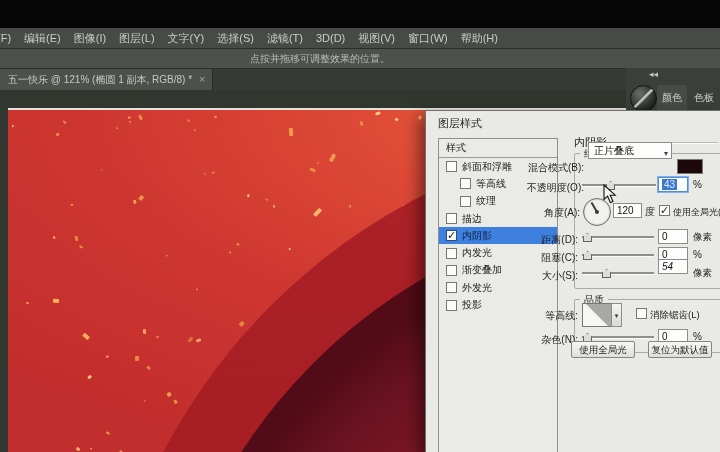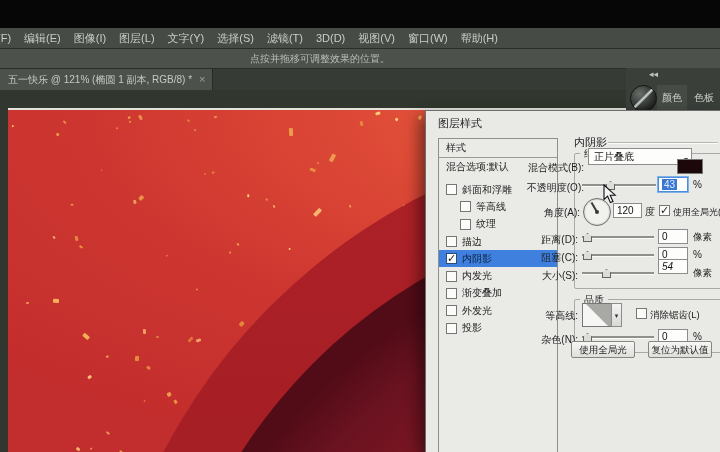--- a/index.html
+++ b/index.html
@@ -278,21 +278,20 @@
     <div class="sphere"></div>
     <span class="ptab active" style="left:31px;">颜色</span>
     <span class="ptab" style="left:63px;">色板</span>
   </div>
 
   <div class="dialog">
     <div class="dlg-title">图层样式</div>
 
     <div class="styles-panel">
       <div class="sp-header">样式</div>
-      <div class="sp-blend">混合选项:默认</div>
 
       <div class="sp-row">
         <span class="cbx"></span>
         <span class="sp-label">斜面和浮雕</span>
       </div>
       <div class="sp-row indent">
         <span class="cbx"></span>
         <span class="sp-label">等高线</span>
       </div>
       <div class="sp-row indent">
@@ -325,21 +324,21 @@
       </div>
     </div>
 
     <div class="pane-title">内阴影</div>
     <div class="hrule" style="left:182px;top:31px;width:110px;"></div>
 
     <div class="group" style="left:148px;top:42px;width:146px;height:134px;"></div>
     <div class="group-label" style="left:154px;top:36px;">结构</div>
 
     <span class="lbl" style="left:88px;top:50px;width:70px;">混合模式(B):</span>
-    <div class="dropdown" style="left:162px;top:37px;width:104px;">
+    <div class="dropdown" style="left:162px;top:31px;width:84px;">
       <span>正片叠底</span>
       <span class="dd-arrow">▾</span>
     </div>
     <div class="swatch" style="left:251px;top:48px;background:#1c070b;"></div>
 
     <span class="lbl" style="left:88px;top:70px;width:70px;">不透明度(O):</span>
     <div class="slider" style="left:156px;top:68px;width:74px;">
       <div class="track"></div>
       <div class="thumb" style="left:24px;"></div>
     </div>

